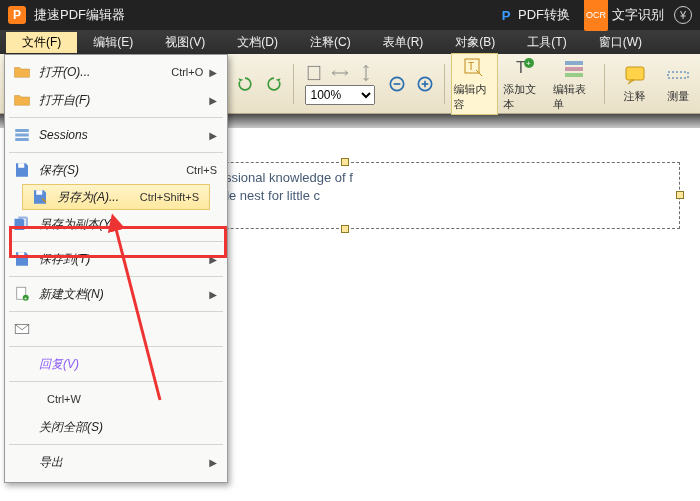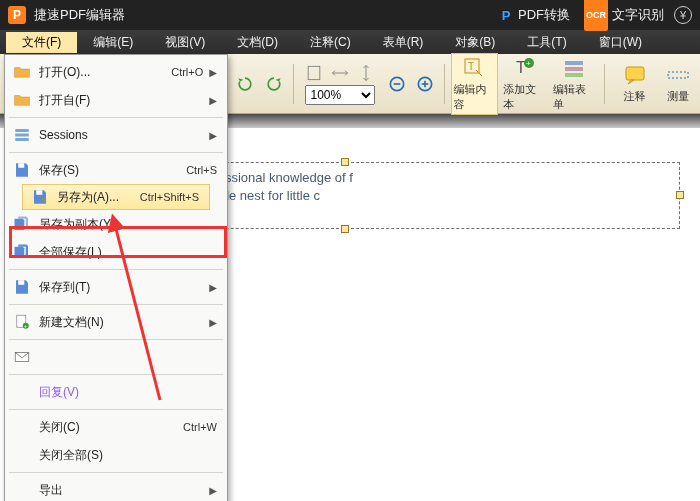--- a/index.html
+++ b/index.html
@@ -4,21 +4,21 @@
 <style>
   * { box-sizing: border-box; margin: 0; padding: 0; font-family: "Microsoft YaHei", Arial, sans-serif; }
   body { width: 700px; height: 501px; overflow: hidden; background: #fff; position: relative; }
 
   
   .titlebar { height: 30px; background: #222; color: #eee; display: flex; align-items: center; padding: 0 8px; font-size: 13px; }
   .titlebar .logo { width: 18px; height: 18px; background: #ff7f1a; border-radius: 3px; margin-right: 8px; display:flex;align-items:center;justify-content:center;color:#fff;font-weight:bold;font-size:12px;}
   .titlebar .spacer { flex: 1; }
   .titlebar .right-item { display: inline-flex; align-items: center; margin-left: 14px; font-size: 13px; color: #eee; }
   .titlebar .right-item .ricon { width: 16px; height: 16px; margin-right: 4px; display:inline-flex;align-items:center;justify-content:center;border-radius:2px;}
-  .ocr-badge{background:#ff7f1a;border-radius:2px;color:#fff;font-size:9px;font-weight:bold;padding:11px 2px;margin-right:4px;}
+  .ocr-badge{background:#ff7f1a;border-radius:2px;color:#fff;font-size:9px;font-weight:normal;padding:11px 2px;margin-right:4px;}
   .yen-circle{width:18px;height:18px;border:1.5px solid #ccc;border-radius:50%;display:inline-flex;align-items:center;justify-content:center;font-size:11px;margin-left:10px;color:#ccc;}
 
   
   .menubar { height: 24px; background: linear-gradient(#3b3b3b,#2d2d2d); color: #eee; display: flex; align-items: center; padding: 0 6px; font-size: 12px; }
   .menubar .item { padding: 2px 16px; display:inline-flex;align-items:center;}
   .menubar .item.active { background: #ffe9a8; color: #000; }
 
   
   .toolbar { height: 60px; background: linear-gradient(#f6f2e3,#e9e0c6); border-bottom: 1px solid #b0a88e; display: flex; align-items: center; padding: 0 4px; gap: 2px; }
   .tool { width: 30px; height: 40px; display:flex;align-items:center;justify-content:center; font-size:18px; color:#444; }
@@ -37,21 +37,21 @@
   .text-box { position:absolute; top:34px; left:10px; right:20px; border:1px dashed #6e6e6e; padding:6px 8px; font-family: "Courier New", monospace; font-size:13px; color:#465a74; line-height:1.35; }
   .handle{position:absolute;width:8px;height:8px;background:#ffe69a;border:1px solid #8a7a2a;}
   .handle.top{top:-5px;left:50%;margin-left:-4px;}
   .handle.bottom{bottom:-5px;left:50%;margin-left:-4px;}
   .handle.right{right:-5px;top:50%;margin-top:-4px;}
 
   
   .dropdown { position: absolute; left: 4px; top: 54px; width: 224px; background: #f9f9f8; border: 1px solid #9a9a9a; box-shadow: 2px 3px 6px rgba(0,0,0,.35); padding: 3px 0 6px; z-index: 50; }
   .dropdown .row { display:flex; align-items:center; height:28px; padding:0 10px 0 6px; font-size:12px; color:#222; position:relative;}
   .dropdown .row .micon { width:22px; height:20px; margin-right:6px; display:flex;align-items:center;justify-content:center;}
-  .dropdown .row .label { flex:1; white-space:nowrap;}
+  .dropdown .row .label { flex:1; white-space:nowrap;font-style:italic;}
   .dropdown .row .accel { font-size:11px; color:#333; margin-left:8px; }
   .dropdown .row .arrow { margin-left:6px; color:#555; font-size:10px;}
   .dropdown .row.disabled { color:#8b5cf6; }
   .dropdown .divider { height:1px; background:#d5d5d0; margin:3px 4px; }
   .dropdown .row.highlight { background: linear-gradient(#fff4c8,#ffe9a0); border:1px solid #e8c86b; height:26px; margin:0 17px;}
   .save-as-outline{position:absolute;left:9px;top:226px;width:218px;height:32px;border:3px solid #e33; z-index:60;pointer-events:none;}
 
   
   .annot-arrow { position:absolute; left:70px; top:210px; z-index:70; pointer-events:none;}
 
@@ -264,29 +264,20 @@
   </div>
   <div class="row">
     <span class="micon">
         <svg viewBox="0 0 24 24" width="18" height="18">
           <path class="disk-icon" d="M2 5h11l2 2v13H2z"></path>
           <path class="disk-icon" d="M7 2h11l2 2v13h-3V5H7z" opacity=".6"></path>
         </svg>
       </span>
     <span class="label">另存为副本(Y)...</span>
   </div>
-  <div class="row">
-    <span class="micon">
-        <svg viewBox="0 0 24 24" width="18" height="18">
-          <path class="disk-icon" d="M2 5h11l2 2v13H2z"></path>
-          <path class="disk-icon" d="M7 2h11l2 2v13h-3V5H7z"></path>
-        </svg>
-      </span>
-    <span class="label">全部保存(L)</span>
-  </div>
   <div class="divider"></div>
   <div class="row">
     <span class="micon">
         <svg viewBox="0 0 24 24" width="18" height="18">
           <path class="disk-icon" d="M4 3h13l3 3v15H4z"></path>
           <rect x="7" y="3" width="8" height="6" fill="#fff"></rect>
         </svg>
       </span>
     <span class="label">保存到(T)</span>
     <span class="arrow">▶</span>
@@ -313,21 +304,20 @@
       </span>
   </div>
   <div class="divider"></div>
   <div class="row disabled">
     <span class="micon"></span>
     <span class="label">回复(V)</span>
   </div>
   <div class="divider"></div>
   <div class="row">
     <span class="micon"></span>
-    <span class="label">关闭(C)</span>
     <span class="accel">Ctrl+W</span>
   </div>
   <div class="row">
     <span class="micon"></span>
     <span class="label">关闭全部(S)</span>
   </div>
   <div class="divider"></div>
   <div class="row">
     <span class="micon"></span>
     <span class="label">导出</span>

